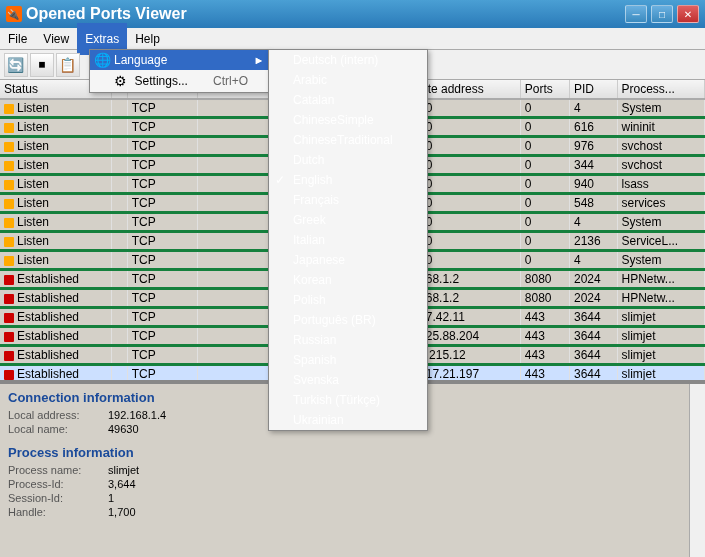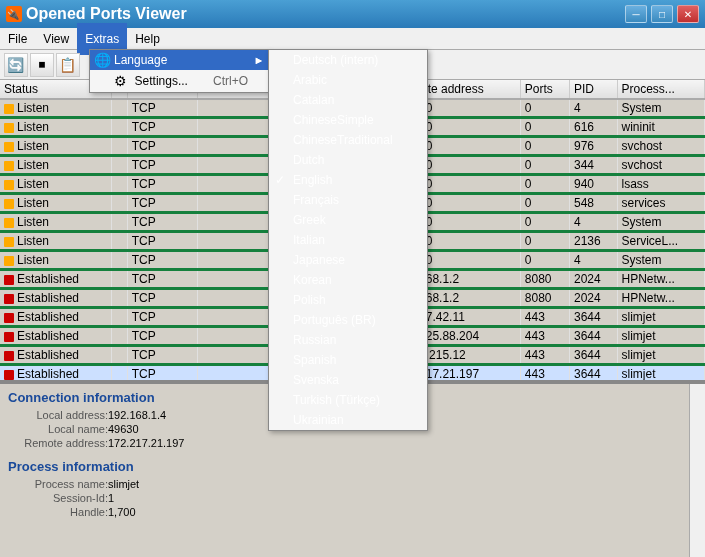--- a/index.html
+++ b/index.html
@@ -150,21 +150,20 @@
     }
     .info-row {
       display: flex;
       margin-bottom: 2px;
       font-size: 11px;
     }
     .info-label {
       color: #555;
       width: 100px;
       flex-shrink: 0;
-      text-align: right;
     }
     .info-value {
       color: #000;
     }
     .scrollbar-v {
       width: 16px;
       background: #f0f0f0;
       border-left: 1px solid #aaa;
     }
     .menu-dropdown {
@@ -479,31 +478,31 @@
 
       <div class="info-section-title">Connection information</div>
       <div class="info-row">
         <span class="info-label">Local address:</span>
         <span class="info-value">192.168.1.4</span>
       </div>
       <div class="info-row">
         <span class="info-label">Local name:</span>
         <span class="info-value">49630</span>
       </div>
-      <div class="info-row">
-        <span class="info-label">Remote address:</span>
-        <span class="info-value">172.217.21.197</span>
-      </div>
 
       <div style="height: 8px;"></div>
 
       <div class="info-section-title">Process information</div>
       <div class="info-row">
         <span class="info-label">Process name:</span>
         <span class="info-value">slimjet</span>
+      </div>
+      <div class="info-row">
+        <span class="info-label">Process-Id:</span>
+        <span class="info-value">3,644</span>
       </div>
       <div class="info-row">
         <span class="info-label">Session-Id:</span>
         <span class="info-value">1</span>
       </div>
       <div class="info-row">
         <span class="info-label">Handle:</span>
         <span class="info-value">1,700</span>
       </div>
     </div>

